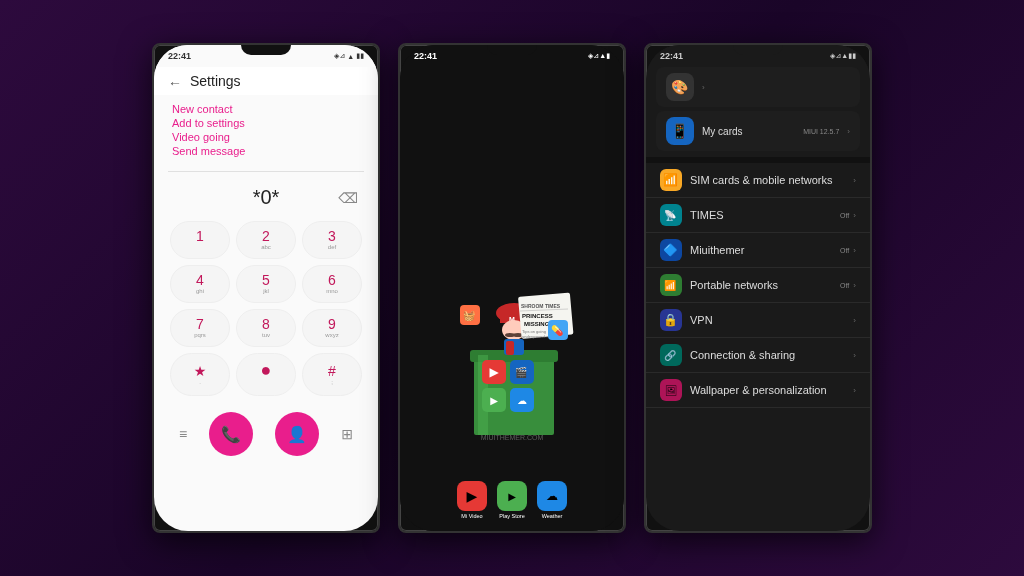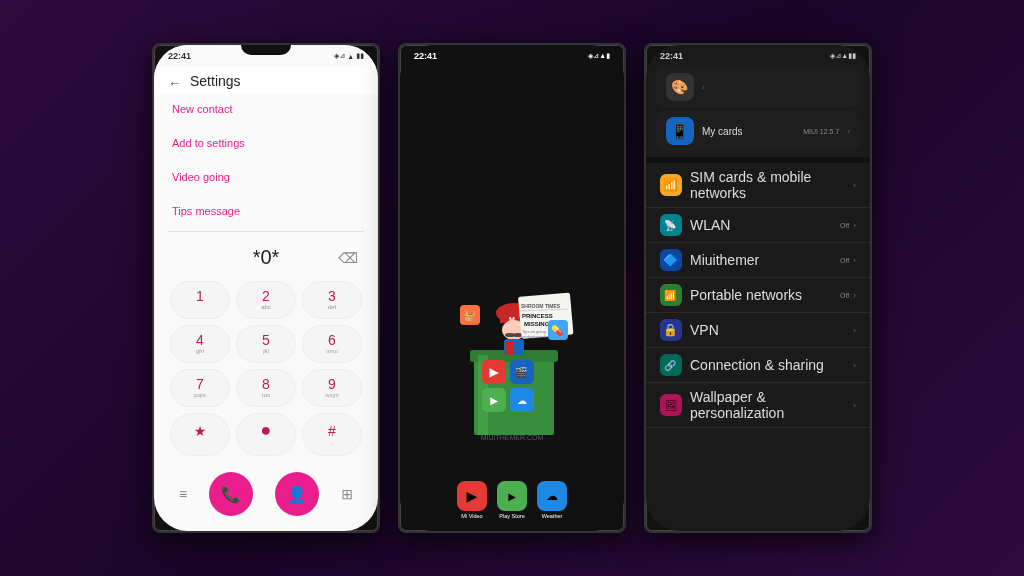--- a/index.html
+++ b/index.html
@@ -80,21 +80,21 @@
     }
     .phone1-title {
       font-size: 14px;
       font-weight: 500;
       color: #222;
     }
     .phone1-links {
       padding: 8px 18px;
       display: flex;
       flex-direction: column;
-      gap: 22px;
+      gap: 2px;
     }
     .phone1-link {
       font-size: 11px;
       color: #e91e8c;
       cursor: pointer;
     }
     .divider {
       height: 1px;
       background: #e0e0e0;
       margin: 6px 14px;
@@ -252,21 +252,21 @@
       font-size: 12px;
       flex-shrink: 0;
     }
     .s-icon.yellow { background: #f9a825; }
     .s-icon.cyan { background: #00838f; }
     .s-icon.green2 { background: #2e7d32; }
     .s-icon.teal { background: #00695c; }
     .s-icon.pink { background: #ad1457; }
     .s-icon.indigo { background: #283593; }
     .s-text { flex: 1; }
-    .s-title { font-size: 14px; color: #ddd; font-weight: 500; }
+    .s-title { font-size: 11px; color: #ddd; font-weight: 500; }
     .s-right { display: flex; align-items: center; gap: 4px; }
     .s-badge { font-size: 7px; color: #888; }
     .s-arrow { font-size: 8px; color: #666; }
     .s-off { font-size: 7px; color: #888; }
 
     
     .miui-item {
       background: #1e1e1e;
       border-radius: 8px;
       margin: 0 10px 4px;
@@ -332,21 +332,21 @@
 
     <div class="phone1-header">
       <span class="back-arrow">←</span>
       <span class="phone1-title">Settings</span>
     </div>
 
     <div class="phone1-links">
       <span class="phone1-link">New contact</span>
       <span class="phone1-link">Add to settings</span>
       <span class="phone1-link">Video going</span>
-      <span class="phone1-link">Tips message</span>
+      <span class="phone1-link">Send message</span>
     </div>
 
     <div class="divider"></div>
 
     <div class="dial-display">
       <span>*0*</span>
       <span class="del-btn">⌫</span>
     </div>
 
     <div class="keypad">
@@ -520,21 +520,21 @@
           <div class="s-title">SIM cards &amp; mobile networks</div>
         </div>
         <div class="s-right">
           <span class="s-arrow">›</span>
         </div>
       </div>
 
       <div class="settings-item">
         <div class="s-icon cyan" style="font-size:10px;">📡</div>
         <div class="s-text">
-          <div class="s-title">WLAN</div>
+          <div class="s-title">TIMES</div>
         </div>
         <div class="s-right">
           <span class="s-off">Off</span>
           <span class="s-arrow">›</span>
         </div>
       </div>
 
       <div class="settings-item">
         <div class="s-icon" style="background:#0d47a1;">🔷</div>
         <div class="s-text">

